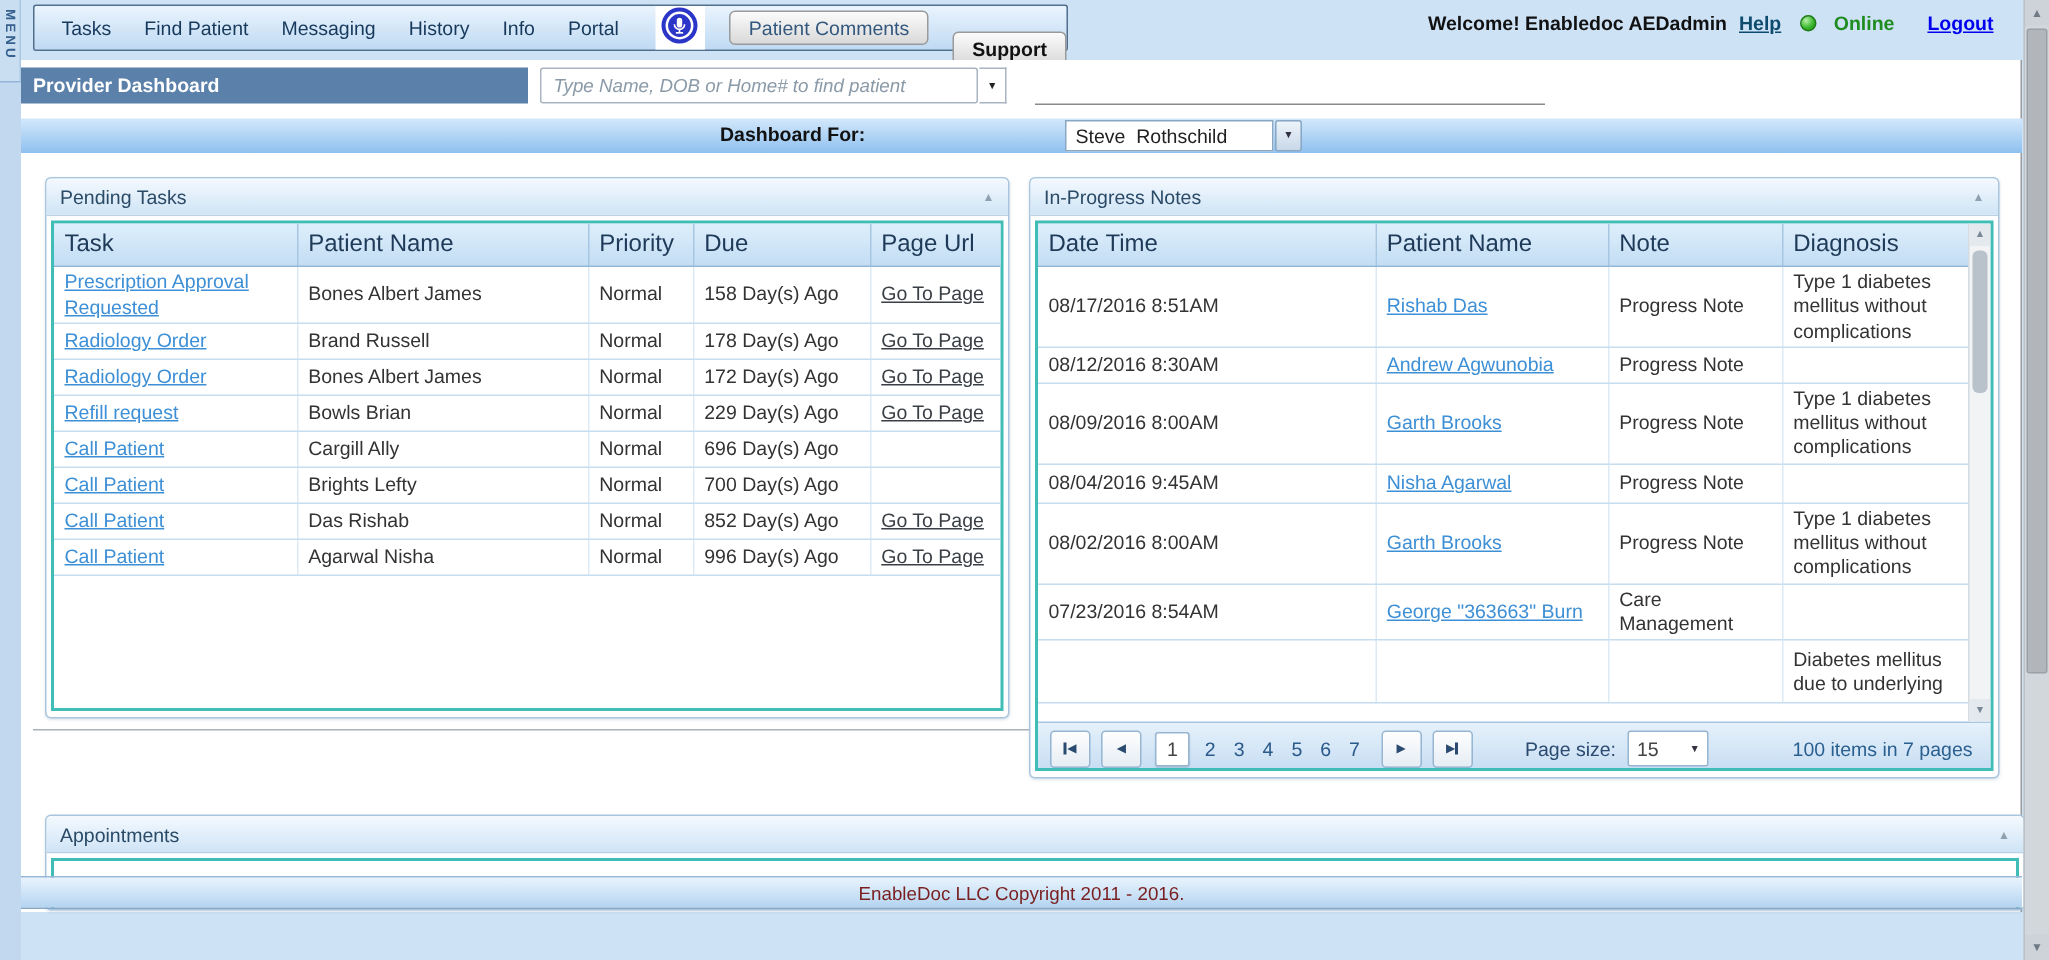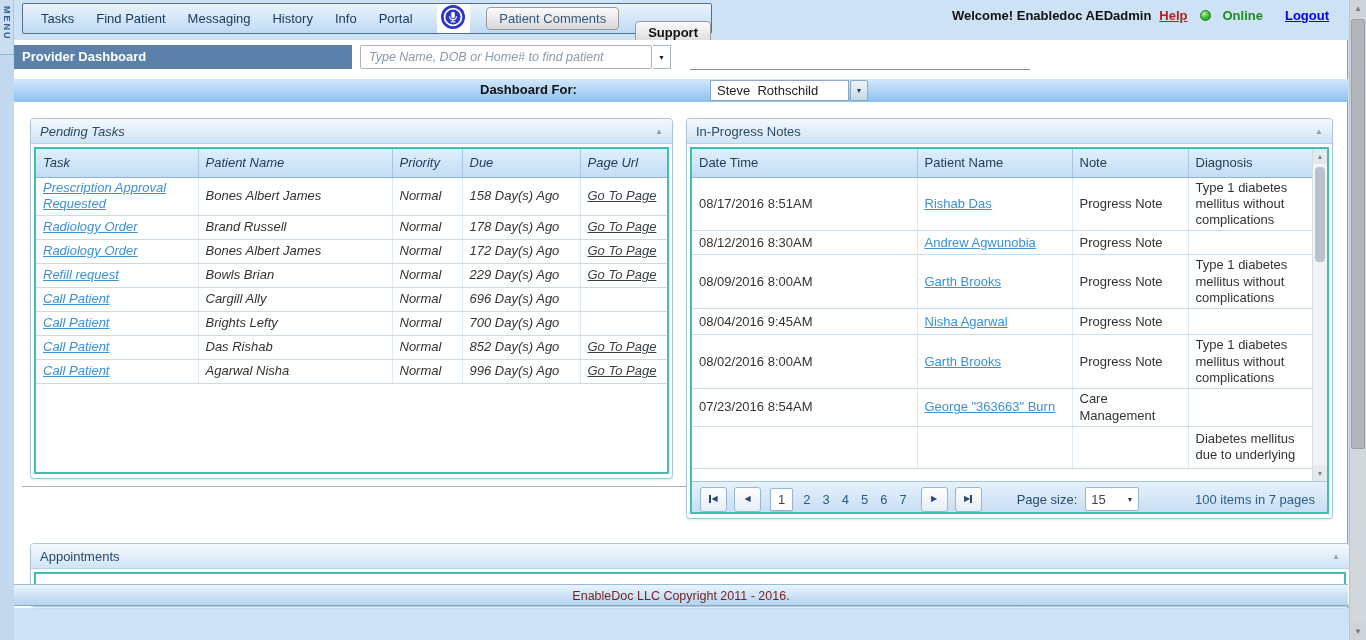--- a/index.html
+++ b/index.html
@@ -25,21 +25,21 @@
     background:linear-gradient(#eaf4fd,#bfdaf3); border:1px solid #52708e; border-radius:2px;
     display:flex; align-items:center; }
   .nav-item { color:#16395c; margin-left:22px; white-space:nowrap; }
   .nav-item:first-child { margin-left:18px; }
   #mic-box { width:58px; height:29px; background:#ffffff; margin-left:24px; display:flex; align-items:center; justify-content:center; }
   .gray-btn { background:linear-gradient(#fbfbfb,#d9d9d9); border:1px solid #9a9a9a; border-radius:4px; height:23px; display:flex; align-items:center; padding:0 12px; white-space:nowrap; }
   #pc-btn { margin-left:16px; color:#33587e; }
   #support-btn { margin-left:16px; color:#111; font-weight:bold;margin-top:28px; }
   #welcome-area { position:absolute; right:20px; top:8px; display:flex; align-items:center; white-space:nowrap; }
   #welcome-text { font-weight:bold; color:#111; }
-  #help-link { color:#b91c1c; font-weight:bold; text-decoration:underline; margin-left:8px; }
+  #help-link { color:#0c4a6e; font-weight:bold; text-decoration:underline; margin-left:8px; }
   #online-orb { width:11px; height:11px; border-radius:50%; margin-left:12px;
     background:radial-gradient(circle at 35% 30%, #b8f0a8, #39b82e 55%, #1d8c18); border:1px solid #1d7a14; }
   #online-text { color:#1e8c1e; font-weight:bold; margin-left:12px; }
   #logout-link { color:#0000ee; font-weight:bold; text-decoration:underline; margin-left:22px; }
 
   
   #content { position:absolute; left:14px; top:40px; width:1334px; height:568px; background:#ffffff; border-right:1px solid #9a9a9a; }
   #title-bar { position:absolute; left:0; top:5px; width:338px; height:24px; background:#5b80aa; color:#fff; font-weight:bold; line-height:24px; padding-left:8px; }
   #patient-search { position:absolute; left:346px; top:5px; width:292px; height:24px; border:1px solid #a8b4c0; border-radius:2px; padding:0 8px; font-family:"Liberation Sans",sans-serif; font-size:12.5px; font-style:italic; color:#555; }
   #patient-search::placeholder { color:#8a9aa8; font-style:italic; }
@@ -52,21 +52,21 @@
   #provider-dd { position:absolute; left:836px; top:1px; width:18px; height:21px; background:linear-gradient(#eef4fa,#c8d8e8); border:1px solid #8aa8c4; font-size:7px; color:#334; display:flex; align-items:center; justify-content:center; border-radius:2px; }
 
   
   .panel { position:absolute; background:#fff; border:1px solid #a9c6de; border-radius:4px; box-shadow:0 1px 2px rgba(120,150,180,.25); }
   .panel-header { height:25px; background:linear-gradient(#f4f9fe,#cfe4f6); border-bottom:1px solid #b7d1e7; border-radius:4px 4px 0 0; display:flex; align-items:center; justify-content:space-between; padding:0 9px; color:#2a4a66; }
   .collapse-arrow { font-size:8px; color:#90a0ae; }
   .panel-body { padding:3px; }
   .teal-wrap { border:2px solid #3fbdb6; overflow:hidden; position:relative; }
 
   table { border-collapse:collapse; table-layout:fixed; }
-  th { background:linear-gradient(#deeffb,#c3ddf4); color:#1e3a58; font-weight:normal; text-align:left; padding:5px 7px; border-right:1px solid #a6c6e2; border-bottom:1px solid #8fb4d4; font-size:13px; height:28px; }
+  th { background:linear-gradient(#deeffb,#c3ddf4); color:#1e3a58; font-weight:normal; text-align:left; padding:5px 7px; border-right:1px solid #a6c6e2; border-bottom:1px solid #8fb4d4; font-size:16px; height:28px; }
   th:last-child { border-right:none; }
   td { padding:2px 7px; border-right:1px solid #dceaf6; border-bottom:1px solid #c6dcef; font-size:13px; color:#333; vertical-align:middle; line-height:1.25; overflow:hidden; }
   td:last-child { border-right:none; }
   .tlink { color:#3d8fd6; text-decoration:underline; }
   .glink { color:#3a3f46; text-decoration:underline; }
 
   
   .vscroll { position:absolute; right:0; top:0; width:15px; background:#f1f3f5; border-left:1px solid #d4dce2; }
   .vscroll .sb-btn { height:15px; display:flex; align-items:center; justify-content:center; font-size:7px; color:#7a8896; background:#e4e9ee; }
   .vscroll .sb-btn.bottom { position:absolute; bottom:0; left:0; right:0; }
@@ -153,21 +153,21 @@
   <div id="search-underline"></div>
 
   <div id="df-bar">
     <span id="df-label">Dashboard For:</span>
     <input id="provider-combo" type="text" value="Steve  Rothschild" style="">
     <div id="provider-dd">
       <span>▼</span>
     </div>
   </div>
 
-  <div class="panel" style="left:16px; top:78px; width:643px; height:361px;font-style:italic;">
+  <div class="panel" style="left:16px; top:78px; width:643px; height:361px;">
     <div class="panel-header">
       <span>Pending Tasks</span>
       <span class="collapse-arrow">▲</span>
     </div>
     <div class="panel-body">
       <div class="teal-wrap" style="height:327px;">
         <table style="width:633px;">
           <colgroup>
               <col style="width:162px">
               <col style="width:194px">

